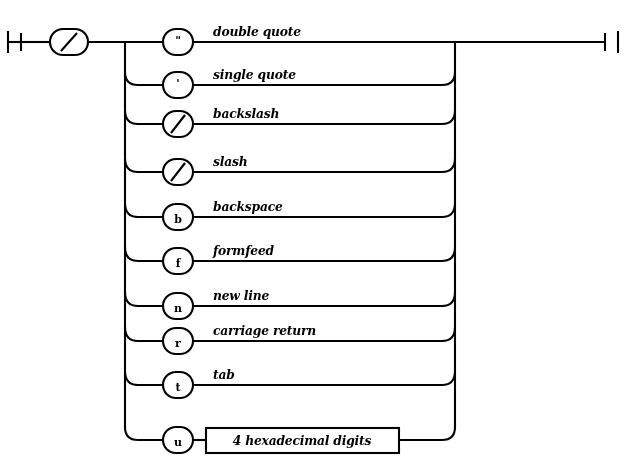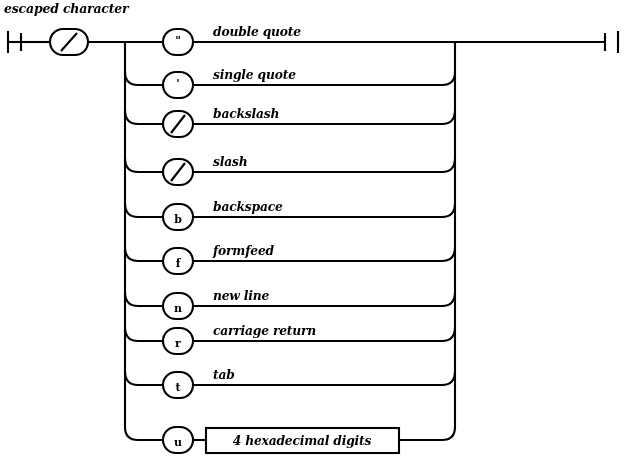--- a/index.html
+++ b/index.html
@@ -74,21 +74,20 @@
     fill: #000;
     text-anchor: middle;
     letter-spacing: -0.2px;
   }
 </style>
 </head>
 <body>
 
 <div id="diagram-root">
 
-  <div class="title">escaped character</div>
 
   <svg width="633" height="456" viewBox="0 0 633 456" xmlns="http://www.w3.org/2000/svg">
 
     <g>
       <line class="rail" x1="8" y1="31" x2="8" y2="53"></line>
       <line class="rail" x1="8" y1="42" x2="36" y2="42"></line>
       <line class="rail" x1="21" y1="33" x2="21" y2="51"></line>
     </g>
 
     <g>

